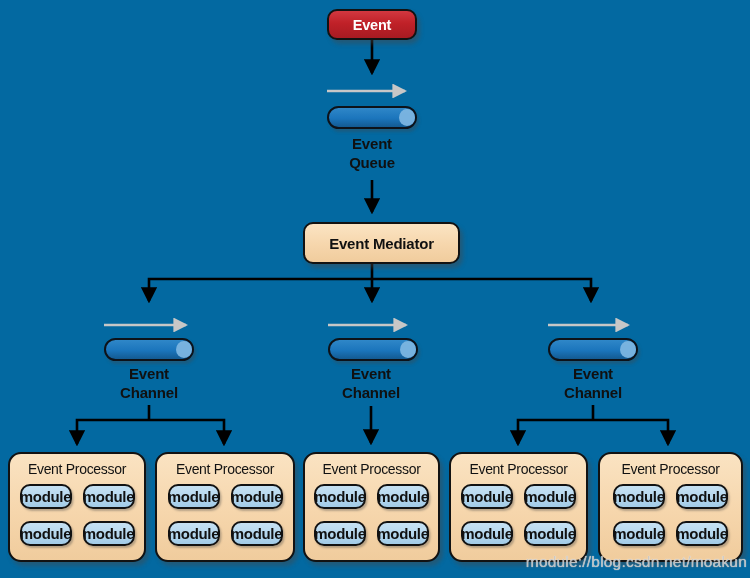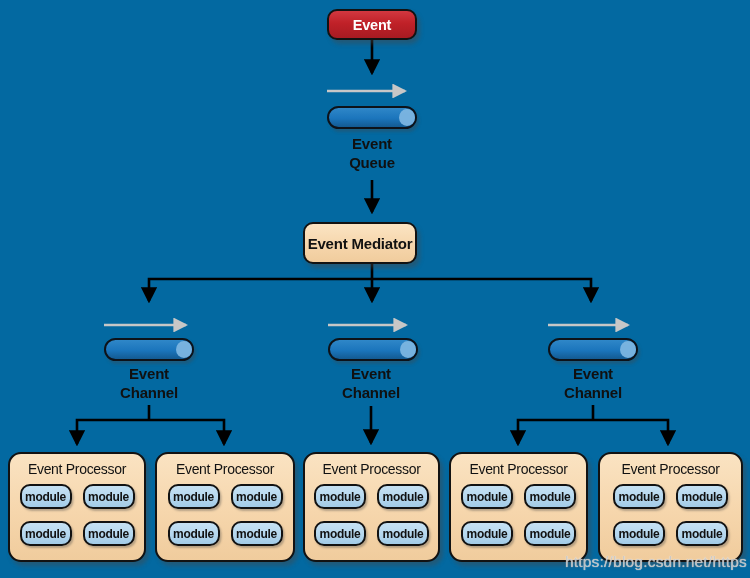--- a/index.html
+++ b/index.html
@@ -51,21 +51,21 @@
   }
   .proc-title { margin-top:7px; font-size:14px; font-weight:normal; letter-spacing:-0.3px; color:#111; }
   .mod-grid {
     display:grid; grid-template-columns:repeat(2,52px); grid-auto-rows:25px;
     column-gap:11px; row-gap:12px; margin-top:7px;
   }
   .module {
     box-sizing:border-box; border:2.3px solid #121212; border-radius:10px;
     background:linear-gradient(180deg,#c6e1f3 0%,#b5d7ee 55%,#a2cbe7 100%);
     display:flex; align-items:center; justify-content:center;
-    font-size:12px; font-weight:bold; letter-spacing:-0.3px; color:#111;
+    font-size:15px; font-weight:bold; letter-spacing:-0.3px; color:#111;
     box-shadow:1.5px 2px 2px rgba(70,70,70,0.35);
   }
 
   .watermark {
     position:absolute; z-index:3; right:3px; bottom:7px;
     font-size:15.5px; color:#c9c9c9; opacity:0.92; letter-spacing:0.2px;
     text-shadow:0 0 1px #ffffff;
   }
 </style>
 </head>
@@ -106,21 +106,21 @@
   <div class="node red-node" style="left:327px; top:9px; width:90px; height:31px;">
     <span>Event</span>
   </div>
 
   <div class="cyl" style="left:327px; top:106px; width:90px; height:23px;">
     <span class="cyl-cap"></span>
   </div>
   <div class="node-label" style="left:332px; top:134px;">Event
 Queue</div>
 
-  <div class="node tan-node" style="left:303px; top:222px; width:114px; height:42px;text-align:right;">
+  <div class="node tan-node" style="left:303px; top:222px; width:157px; height:42px;text-align:right;">
     <span>Event Mediator</span>
   </div>
 
   <div class="cyl" style="left:104px; top:338px; width:90px; height:23px;">
     <span class="cyl-cap"></span>
   </div>
   <div class="node-label" style="left:109px; top:364px;">Event
 Channel</div>
 
   <div class="cyl" style="left:328px; top:338px; width:90px; height:23px;">
@@ -178,15 +178,15 @@
   <div class="proc" style="left:598px; top:452px; width:145px;">
     <div class="proc-title">Event Processor</div>
     <div class="mod-grid">
       <div class="module">module</div>
       <div class="module">module</div>
       <div class="module">module</div>
       <div class="module">module</div>
     </div>
   </div>
 
-  <div class="watermark">https://blog.csdn.net/https</div>
+  <div class="watermark">module://blog.csdn.net/moakun</div>
 
 </div>
 
 </body></html>

